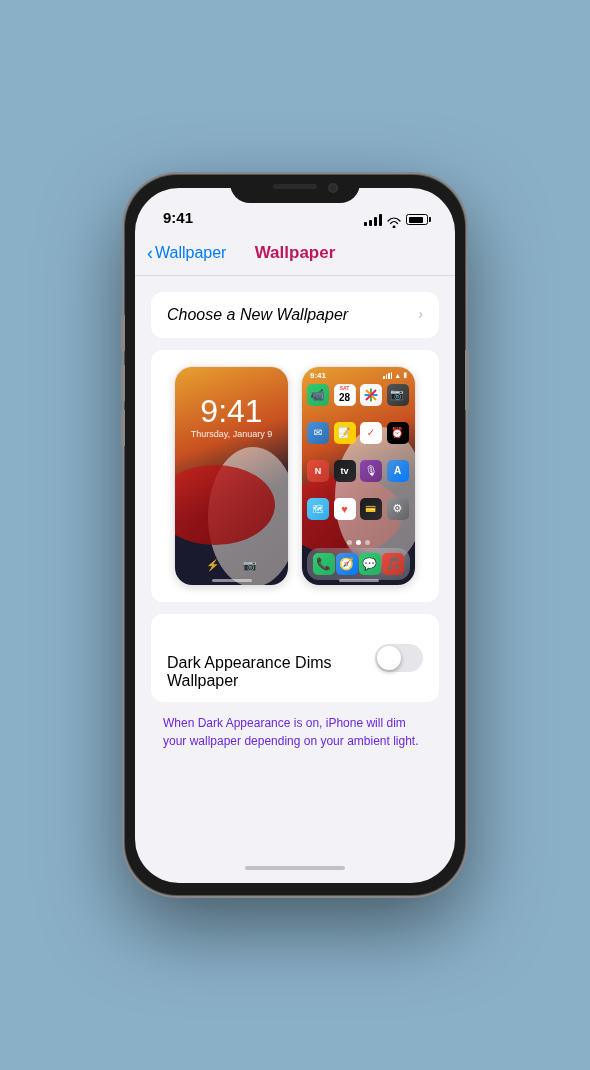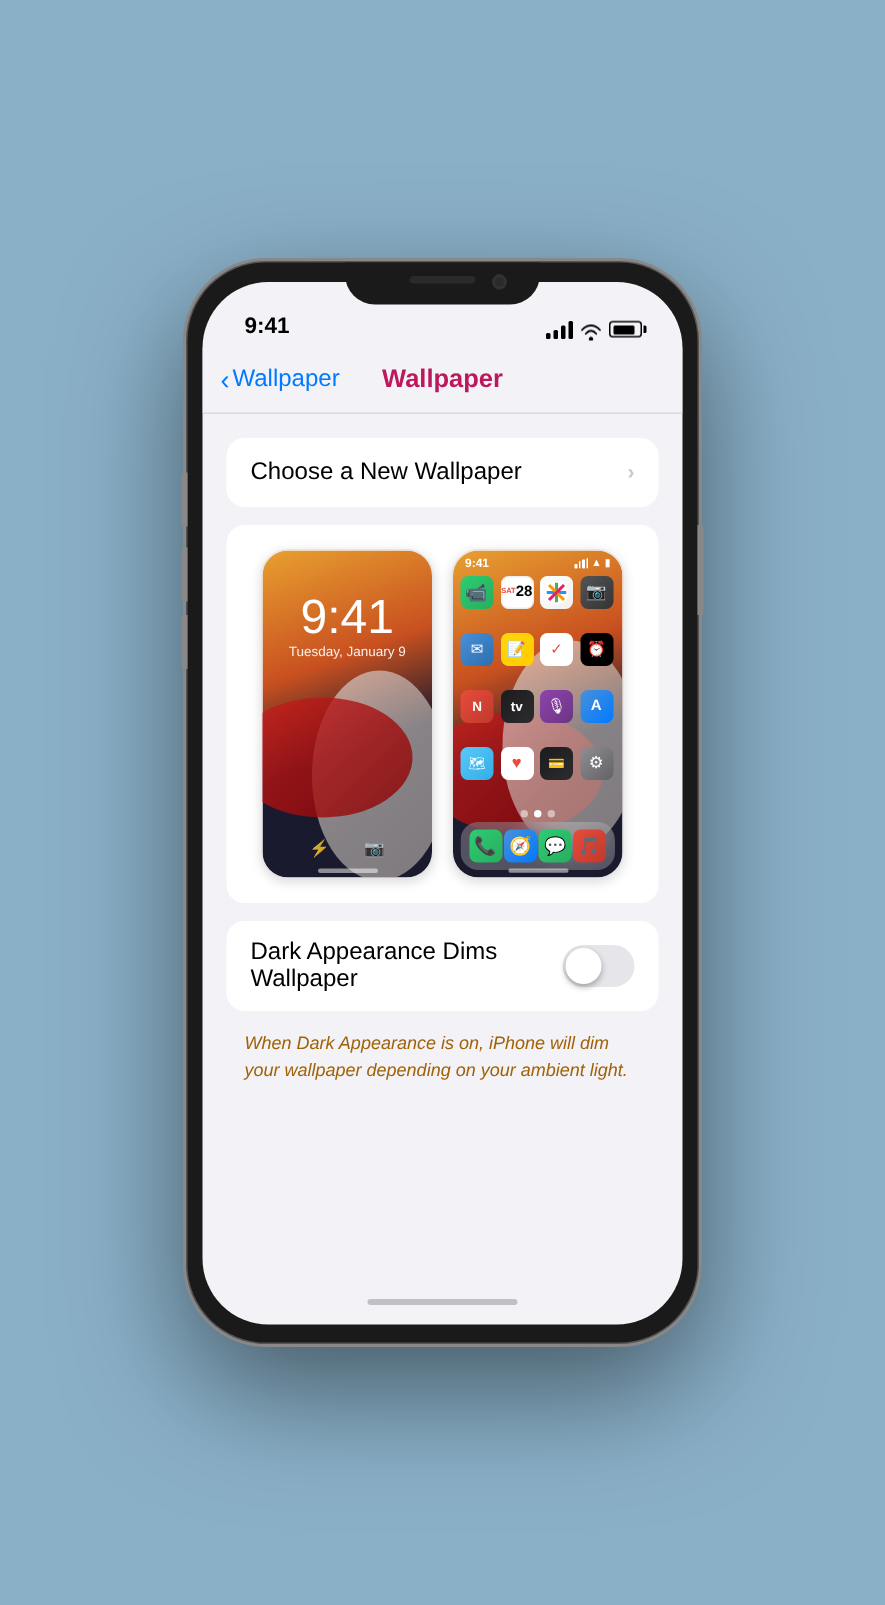--- a/index.html
+++ b/index.html
@@ -212,20 +212,21 @@
       border-radius: 12px;
       overflow: hidden;
     }
 
     .choose-wallpaper-row {
       display: flex;
       align-items: flex-start;
       justify-content: space-between;
       padding: 14px 16px;
       cursor: pointer;
+      font-style: italic;
     }
     .choose-wallpaper-text {
       font-size: 16px;
       color: #000;
     }
     .chevron-right {
       color: #c7c7cc;
       font-size: 14px;
       font-weight: 600;
     }
@@ -486,20 +487,21 @@
       border-radius: 12px;
       padding: 12px 16px;
       display: flex;
       align-items: center;
       justify-content: space-between;
     }
     .toggle-label {
       font-size: 16px;
       color: #000;
       flex: 1;
+      margin-top: 28px;
     }
     .toggle-switch {
       width: 48px;
       height: 28px;
       background: #e5e5ea;
       border-radius: 14px;
       position: relative;
       cursor: pointer;
       flex-shrink: 0;
     }
@@ -514,23 +516,22 @@
       box-shadow: 0 2px 4px rgba(0,0,0,0.3);
       transition: left 0.2s;
     }
 
     
     .desc-section {
       padding: 4px 28px 8px;
     }
     .desc-text {
       font-size: 12px;
-      color: #a16207;
+      color: #6d28d9;
       line-height: 1.5;
-      font-style: italic;
     }
 
     
     .home-indicator {
       height: 30px;
       display: flex;
       align-items: center;
       justify-content: center;
       flex-shrink: 0;
     }
@@ -595,21 +596,21 @@
       </div>
 
       <div class="wallpaper-preview-section">
 
         <div class="phone-preview">
           <div class="lock-screen">
             <div class="lock-screen-wave"></div>
             <div class="lock-screen-decorative"></div>
             <div class="lock-time-display">
               <div class="lock-time">9:41</div>
-              <div class="lock-date">Tuesday, January 9</div>
+              <div class="lock-date">Thursday, January 9</div>
             </div>
             <div class="lock-bottom">
               <div class="lock-icon-circle">⚡</div>
               <div class="lock-icon-circle">📷</div>
             </div>
             <div class="lock-bottom-bar"></div>
           </div>
         </div>
 
         <div class="phone-preview">
@@ -624,21 +625,21 @@
                     <span></span>
                     <span></span>
                     <span></span>
                 </div>
                 <span style="color:#fff;font-size:7px;">▲</span>
                 <span style="color:#fff;font-size:7px;">▮</span>
               </div>
             </div>
             <div class="app-grid">
               <div class="app-icon app-facetime" style="font-size:12px;">📹</div>
-              <div class="app-icon app-calendar" style="font-size:7px;font-weight:700;line-height:1.1;">
+              <div class="app-icon app-calendar" style="font-size:7px;font-weight:700;flex-direction:column;line-height:1.1;">
                   <span style="font-size:5px;color:#e74c3c;font-weight:700;">SAT</span>
                   <span style="font-size:10px;font-weight:700;color:#000;">28</span>
                 </div>
               <div class="app-icon app-photos">
                 <svg width="18" height="18" viewBox="0 0 18 18">
                   <circle cx="9" cy="9" r="8" fill="white"></circle>
                   <path d="M9 2.5 L9 15.5" stroke="#4CAF50" stroke-width="2"></path>
                   <path d="M2.5 9 L15.5 9" stroke="#2196F3" stroke-width="2"></path>
                   <path d="M4 4 L14 14" stroke="#FF9800" stroke-width="2"></path>
                   <path d="M14 4 L4 14" stroke="#E91E63" stroke-width="2"></path>

